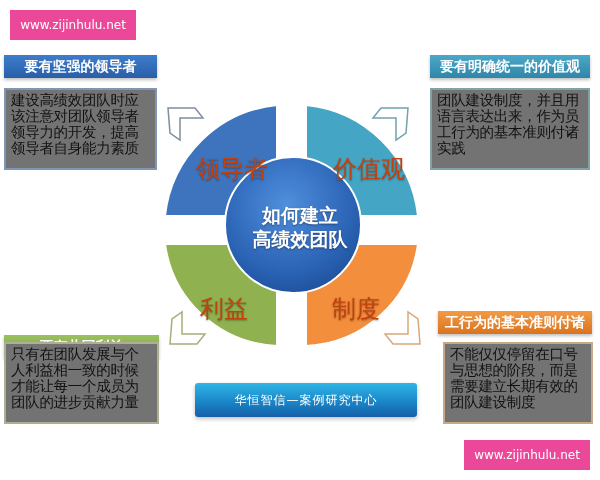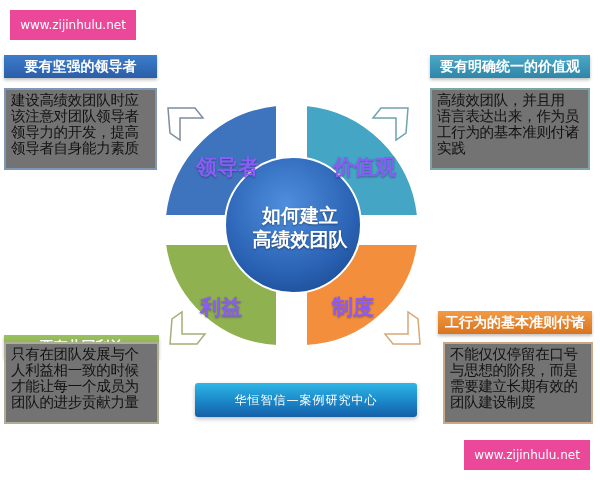--- a/index.html
+++ b/index.html
@@ -32,21 +32,21 @@
     white-space: pre-line;
   }
   .desc-leader { left: 4px; top: 88px; width: 153px; height: 82px; border: 2px solid #7f97b4; }
   .desc-values { left: 430px; top: 88px; width: 160px; height: 82px; border: 2px solid #7ea4a8; }
   .desc-benefit { left: 4px; top: 342px; width: 155px; height: 82px; border: 2px solid #b0ad95; }
   .desc-system { left: 443px; top: 342px; width: 150px; height: 82px; border: 2px solid #c9a888; }
 
   .diagram { position: absolute; left: 0; top: 0; width: 600px; height: 480px; }
 
   .quad-label {
-    position: absolute; color: #8b5cf6; font-weight: bold; font-size: 21px;
+    position: absolute; color: #c2410c; font-weight: normal; font-size: 24px;
     text-shadow: 0 1px 2px rgba(0,0,0,0.35);
   }
   .ql-leader { left: 196px; top: 153px; }
   .ql-values { left: 333px; top: 153px; }
   .ql-benefit { left: 200px; top: 293px; }
   .ql-system { left: 332px; top: 293px; }
 
   .center-text {
     position: absolute; left: 230px; top: 203px; width: 140px; text-align: center;
     color: #fff; font-weight: bold; font-size: 19px; line-height: 24px;
@@ -68,21 +68,21 @@
 
 <div class="hdr hdr-leader">要有坚强的领导者</div>
 <div class="hdr hdr-values">要有明确统一的价值观</div>
 <div class="hdr hdr-benefit">要有共同利益</div>
 <div class="hdr hdr-system">工行为的基本准则付诸</div>
 
 <div class="desc desc-leader">建设高绩效团队时应
 该注意对团队领导者
 领导力的开发，提高
 领导者自身能力素质</div>
-<div class="desc desc-values">高绩效团队，并且用
+<div class="desc desc-values">团队建设制度，并且用
 语言表达出来，作为员
 工行为的基本准则付诸
 实践</div>
 <div class="desc desc-benefit">只有在团队发展与个
 人利益相一致的时候
 才能让每一个成员为
 团队的进步贡献力量</div>
 <div class="desc desc-system">不能仅仅停留在口号
 与思想的阶段，而是
 需要建立长期有效的

